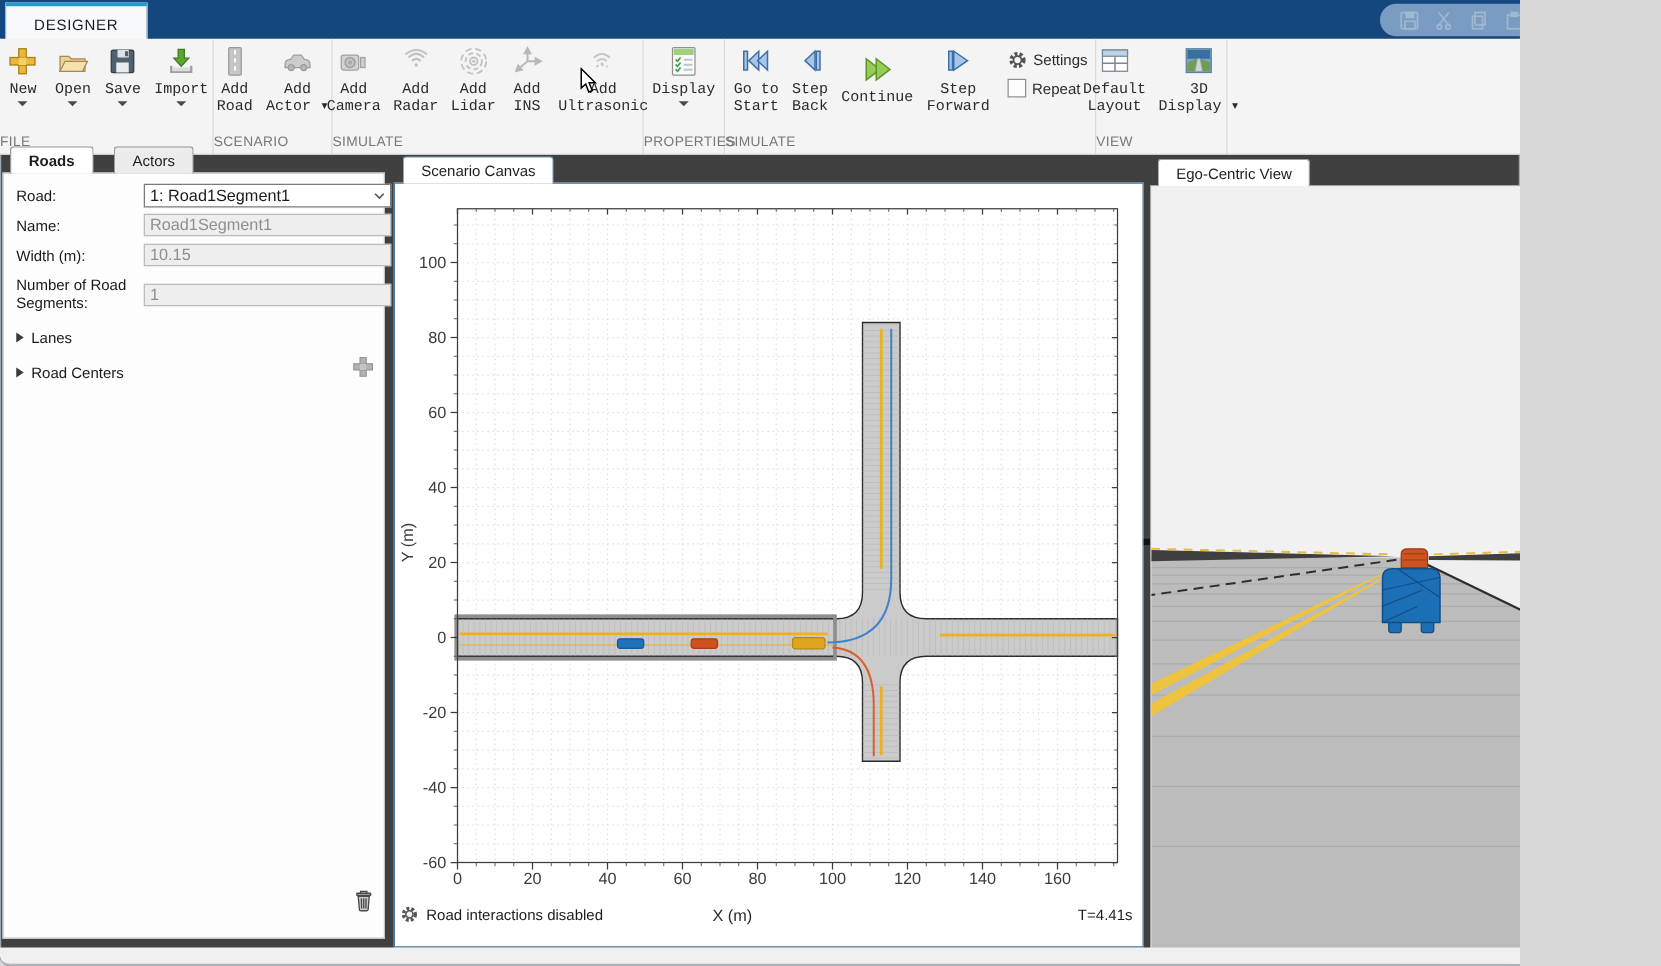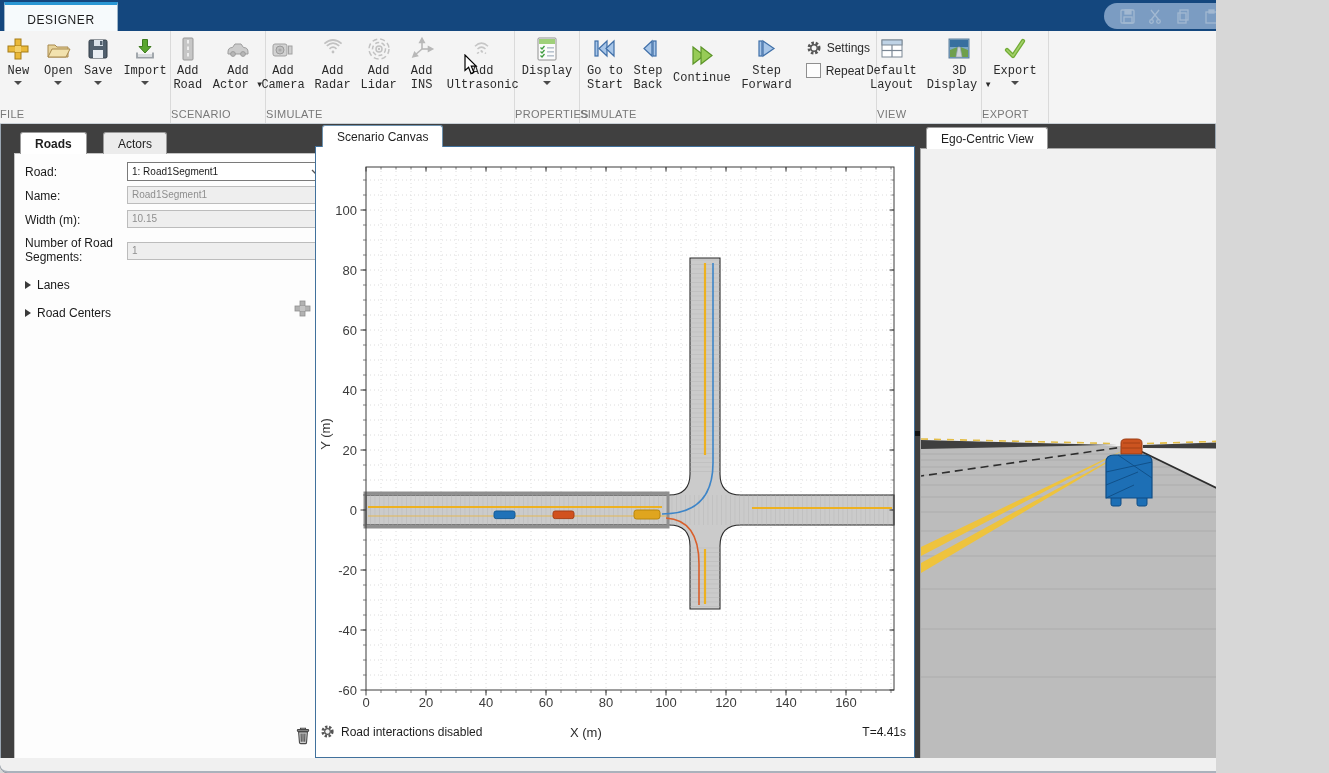--- a/index.html
+++ b/index.html
@@ -27,24 +27,24 @@
   .scol{display:flex;flex-direction:column;gap:7px;padding:9px 4px 0 8px;}
   .srow{display:flex;align-items:center;gap:5px;font-size:12px;color:#2b2b2b;}
   .chk{width:13px;height:13px;background:#fdfdfd;border:1px solid #8f8f8f;}
   #ribbon-collapse{position:absolute;right:8px;bottom:4px;}
   
   .ptab{position:absolute;height:21px;background:#fff;border:1px solid #9b9b9b;border-bottom:none;
     border-radius:3px 3px 0 0;font-size:12px;color:#1e1e1e;display:flex;align-items:center;padding:0 14px;z-index:3;}
   .ptab.inactive{background:#ececec;}
   .pbody{position:absolute;left:0;right:0;bottom:0;background:#fff;}
   
-  #left-panel{position:absolute;left:2px;top:130px;width:306px;height:636px;margin-left:12px;}
+  #left-panel{position:absolute;left:2px;top:115px;width:306px;height:636px;}
   #left-panel .pbody{top:23px;border:1px solid #c3c3c3;background:#fdfdfd;}
   .fl{position:absolute;left:10px;font-size:12px;color:#1a1a1a;line-height:14px;}
-  .fv{position:absolute;left:112px;width:188px;height:16px;font-size:10px;line-height:16px;padding:0 4px;}
+  .fv{position:absolute;left:112px;width:188px;height:16px;font-size:13px;line-height:16px;padding:0 4px;}
   .fv.disabled{background:#eeeeee;border:1px solid #bcbcbc;color:#8f8f8f;}
   .fv.select{background:#fff;border:1px solid #7a7a7a;color:#1a1a1a;display:flex;align-items:center;justify-content:space-between;}
   .sec{position:absolute;left:10px;font-size:12px;color:#1a1a1a;display:flex;align-items:center;}
   .tri{width:0;height:0;border-left:6px solid #3a3a3a;border-top:4px solid transparent;border-bottom:4px solid transparent;margin-right:6px;}
   
   #canvas-panel{position:absolute;left:315px;top:122px;width:600px;height:636px;}
   #canvas-panel .pbody{top:24px;border:1px solid #41719c;background:#fff;}
   #canvas-panel .ptab{border-color:#6e93b0;}
   .status-row{position:absolute;left:4px;top:577px;display:flex;align-items:flex-end;gap:6px;font-size:12px;color:#1c1c1c;}
   #xm-label{position:absolute;left:254px;top:578px;width:120px;font-size:13px;color:#2a2a2a;}
@@ -358,33 +358,20 @@
               <polygon points="22,21 16,21 14.5,11 22,14" fill="#6f9f4c"></polygon>
               <polygon points="10,21 16,21 14,11 12,11" fill="#cfd4d8" stroke="#9aa0a5" stroke-width=".6"></polygon>
             </svg>
           <div class="rlbl">3D</div>
           <div class="rlbl">Display ▾</div>
         </div>
       </div>
       <div class="glabel">VIEW</div>
     </div>
 
-    <div class="rgroup" style="width:66px">
-      <div class="rbtns">
-        <div class="rbtn">
-          <svg class="ric" viewBox="0 0 26 26">
-              <path d="M5,14 L11,20 L21,5" fill="none" stroke="#71ac35" stroke-width="4.2" stroke-linecap="round" stroke-linejoin="round"></path>
-              <path d="M5,14 L11,20 L21,5" fill="none" stroke="#a4d06b" stroke-width="1.6" stroke-linecap="round" stroke-linejoin="round"></path>
-            </svg>
-          <div class="rlbl">Export</div>
-          <div class="caret"></div>
-        </div>
-      </div>
-      <div class="glabel">EXPORT</div>
-    </div>
 
     <div class="rgroup" style="flex:1;border-right:none">
       <svg id="ribbon-collapse" width="16" height="14" viewBox="0 0 16 14">
           <g stroke="#8d8d8d" stroke-width="1.6" fill="none">
             <line x1="3" y1="2.5" x2="13" y2="2.5"></line>
             <path d="M3,11 L8,6.5 L13,11"></path>
           </g>
         </svg>
     </div>
   </div>

